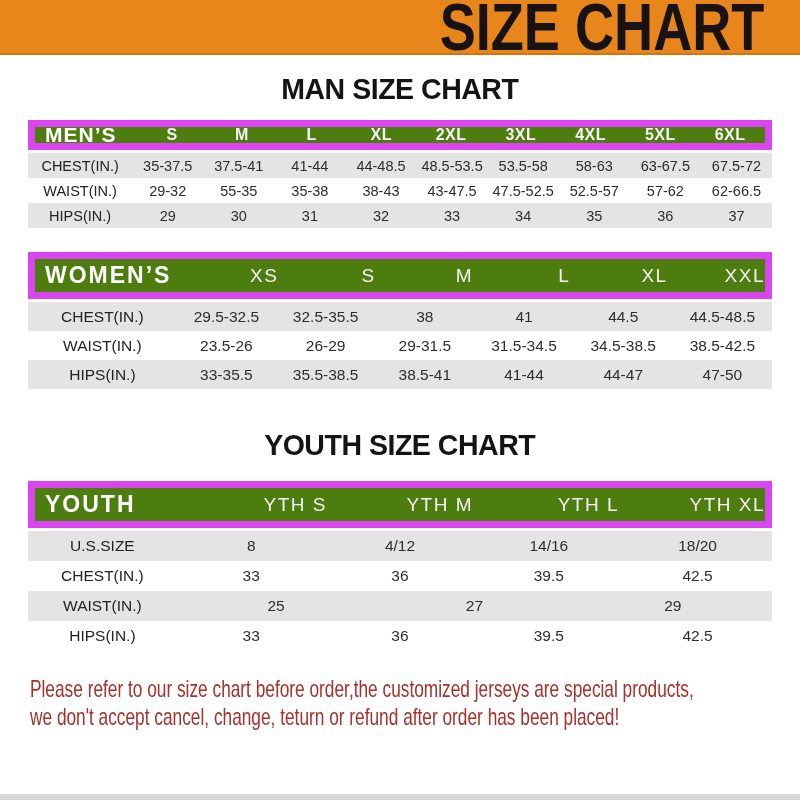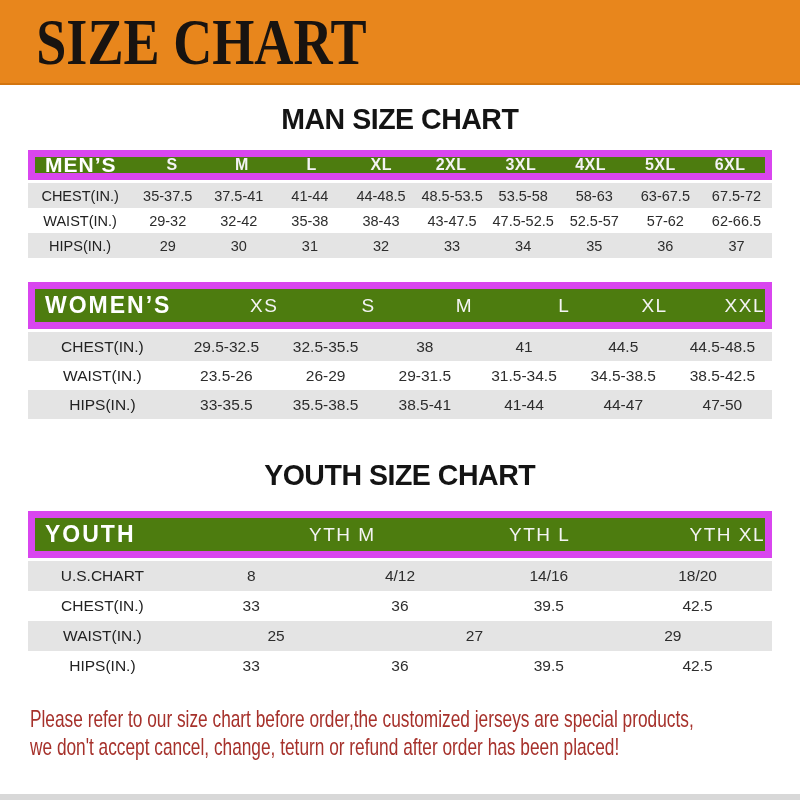--- a/index.html
+++ b/index.html
@@ -6,27 +6,26 @@
   html, body { width: 800px; height: 800px; }
   body {
     font-family: "Liberation Sans", sans-serif;
     background: #ffffff;
     position: relative;
     overflow: hidden;
   }
 
   
   .banner {
-    height: 85px;
+    height: 55px;
     background: #E8861C;
     display: flex;
     align-items: center;
-    justify-content: flex-start;
+    justify-content: flex-end;
     border-bottom: 2px solid #d3750f;
-    font-family: Liberation Serif, serif;
   }
   .banner-title {
     display: inline-block;
     font-size: 66px;
     font-weight: 800;
     color: #181310;
     line-height: 1;
     letter-spacing: 0px;
     transform: scaleX(0.82);
     white-space: nowrap;
@@ -152,21 +151,21 @@
           <span class="cell">44-48.5</span>
           <span class="cell">48.5-53.5</span>
           <span class="cell">53.5-58</span>
           <span class="cell">58-63</span>
           <span class="cell">63-67.5</span>
           <span class="cell">67.5-72</span>
         </div>
         <div class="trow">
           <span class="row-label">WAIST(IN.)</span>
           <span class="cell">29-32</span>
-          <span class="cell">32-42</span>
+          <span class="cell">55-35</span>
           <span class="cell">35-38</span>
           <span class="cell">38-43</span>
           <span class="cell">43-47.5</span>
           <span class="cell">47.5-52.5</span>
           <span class="cell">52.5-57</span>
           <span class="cell">57-62</span>
           <span class="cell">62-66.5</span>
         </div>
         <div class="trow">
           <span class="row-label">HIPS(IN.)</span>
@@ -227,27 +226,28 @@
   </div>
 </section>
 
 <section id="sec2">
   <div class="section-heading">
     <span class="squeeze">YOUTH SIZE CHART</span>
   </div>
   <div class="size-table std">
     <div class="bar">
       <span class="bar-label">YOUTH</span>
+    <span class="bar-col">YTH S</span>
         <span class="bar-col">YTH M</span>
         <span class="bar-col">YTH L</span>
         <span class="bar-col">YTH XL</span>
       </div>
     <div class="rows">
         <div class="trow">
-          <span class="row-label">U.S.CHART</span>
+          <span class="row-label">U.S.SIZE</span>
           <span class="cell">8</span>
           <span class="cell">4/12</span>
           <span class="cell">14/16</span>
           <span class="cell">18/20</span>
         </div>
         <div class="trow">
           <span class="row-label">CHEST(IN.)</span>
           <span class="cell">33</span>
           <span class="cell">36</span>
           <span class="cell">39.5</span>

